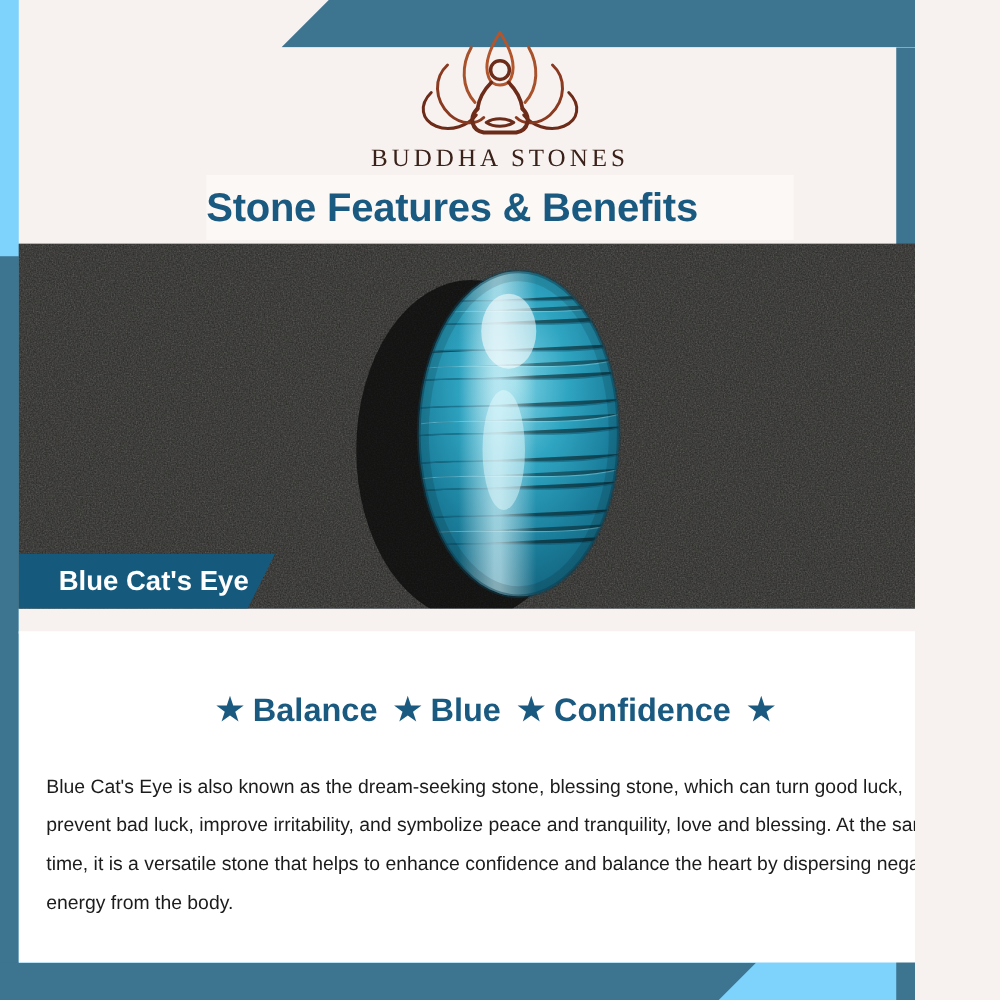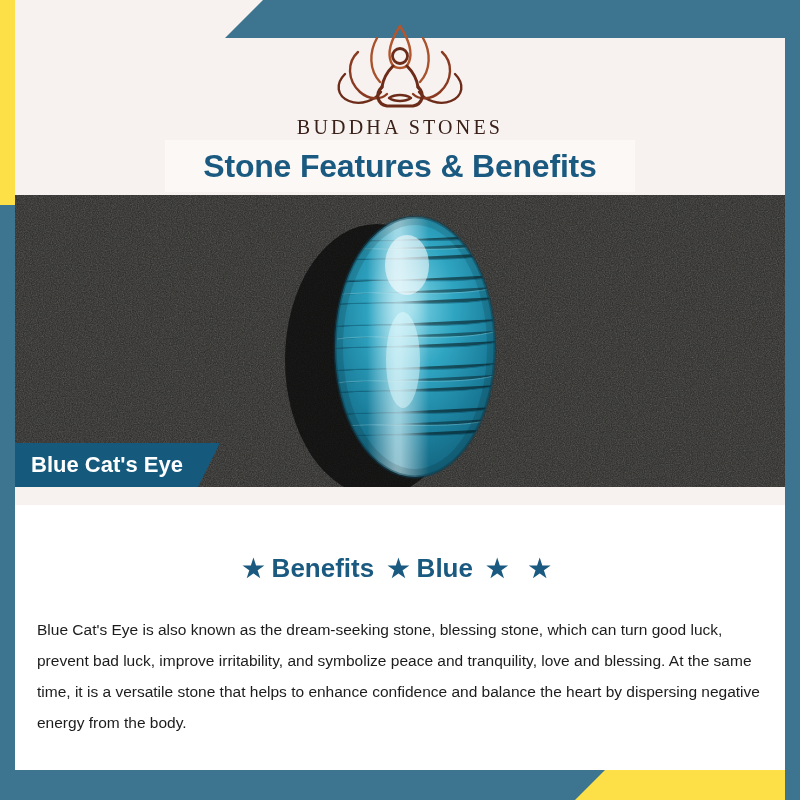--- a/index.html
+++ b/index.html
@@ -1,21 +1,21 @@
 <!DOCTYPE html>
 <html><head>
 <meta charset="utf-8">
 <style>
   html,body{margin:0;padding:0;}
   body{
     width:800px;height:800px;overflow:hidden;
     font-family:"Liberation Sans", sans-serif;
     background:#f7f2ef;
   }
-  .poster{position:relative;width:800px;height:800px;overflow:hidden;background:#fde047;}
+  .poster{position:relative;width:732px;height:800px;overflow:hidden;background:#7dd3fc;}
 
   
   .bar-top{
     position:absolute;top:0;left:225px;width:575px;height:38px;
     background:#3d7490;
     clip-path:polygon(38px 0, 100% 0, 100% 100%, 0 100%);
   }
   .bar-right{
     position:absolute;top:38px;right:0;width:15px;height:762px;
     background:#3d7490;
@@ -48,21 +48,21 @@
   .logo-text{
     font-family:"Liberation Serif", serif;
     font-size:20px;letter-spacing:3.2px;color:#3a2119;
     margin-top:2px;font-weight:400;
   }
 
   
   .title-banner{
     position:absolute;left:165px;top:140px;width:470px;height:52px;
     background:#fbf8f6;
-    display:flex;align-items:center;justify-content:center;
+    display:flex;align-items:center;justify-content:flex-start;
   }
   .title-text{
     font-size:32px;font-weight:bold;color:#1b5a80;
     letter-spacing:-0.2px;white-space:nowrap;
   }
 
   
   .photo{
     position:absolute;left:15px;top:195px;width:770px;height:292px;
     overflow:hidden;background:#2b2a28;
@@ -70,21 +70,21 @@
   .photo svg{display:block;width:770px;height:292px;}
 
   
   .caption{
     position:absolute;left:15px;top:443px;width:205px;height:44px;
     background:#155a7d;
     clip-path:polygon(0 0, 100% 0, calc(100% - 22px) 100%, 0 100%);
     display:flex;align-items:center;
   }
   .caption-text{
-    color:#ffffff;font-size:22px;font-weight:bold;padding-left:16px;white-space:nowrap;
+    color:#ffffff;font-size:22px;font-weight:bold;padding-left:32px;white-space:nowrap;
   }
 
   
   .benefits{
     position:absolute;left:15px;top:548px;width:770px;height:40px;
     display:flex;align-items:center;justify-content:center;gap:0px;
   }
   .benefit{
     display:flex;align-items:center;color:#1b5a80;
     font-size:26px;font-weight:bold;white-space:nowrap;
@@ -215,28 +215,29 @@
   <div class="panel-strip"></div>
   <div class="panel-white"></div>
 
   <div class="caption">
     <span class="caption-text">Blue Cat's Eye</span>
   </div>
 
   <div class="benefits">
     <div class="benefit">
       <span class="star">★</span>
-      <span>Benefits</span>
+      <span>Balance</span>
     </div>
     <div class="benefit">
       <span class="star">★</span>
       <span>Blue</span>
     </div>
     <div class="benefit">
       <span class="star">★</span>
+      <span>Confidence</span>
     </div>
     <div class="benefit">
       <span class="star">★</span>
     </div>
   </div>
 
   <p class="body-copy">Blue Cat's Eye is also known as the dream-seeking stone, blessing stone, which can turn good luck, prevent bad luck, improve irritability, and symbolize peace and tranquility, love and blessing. At the same time, it is a versatile stone that helps to enhance confidence and balance the heart by dispersing negative energy from the body.</p>
 
 </div>
 

